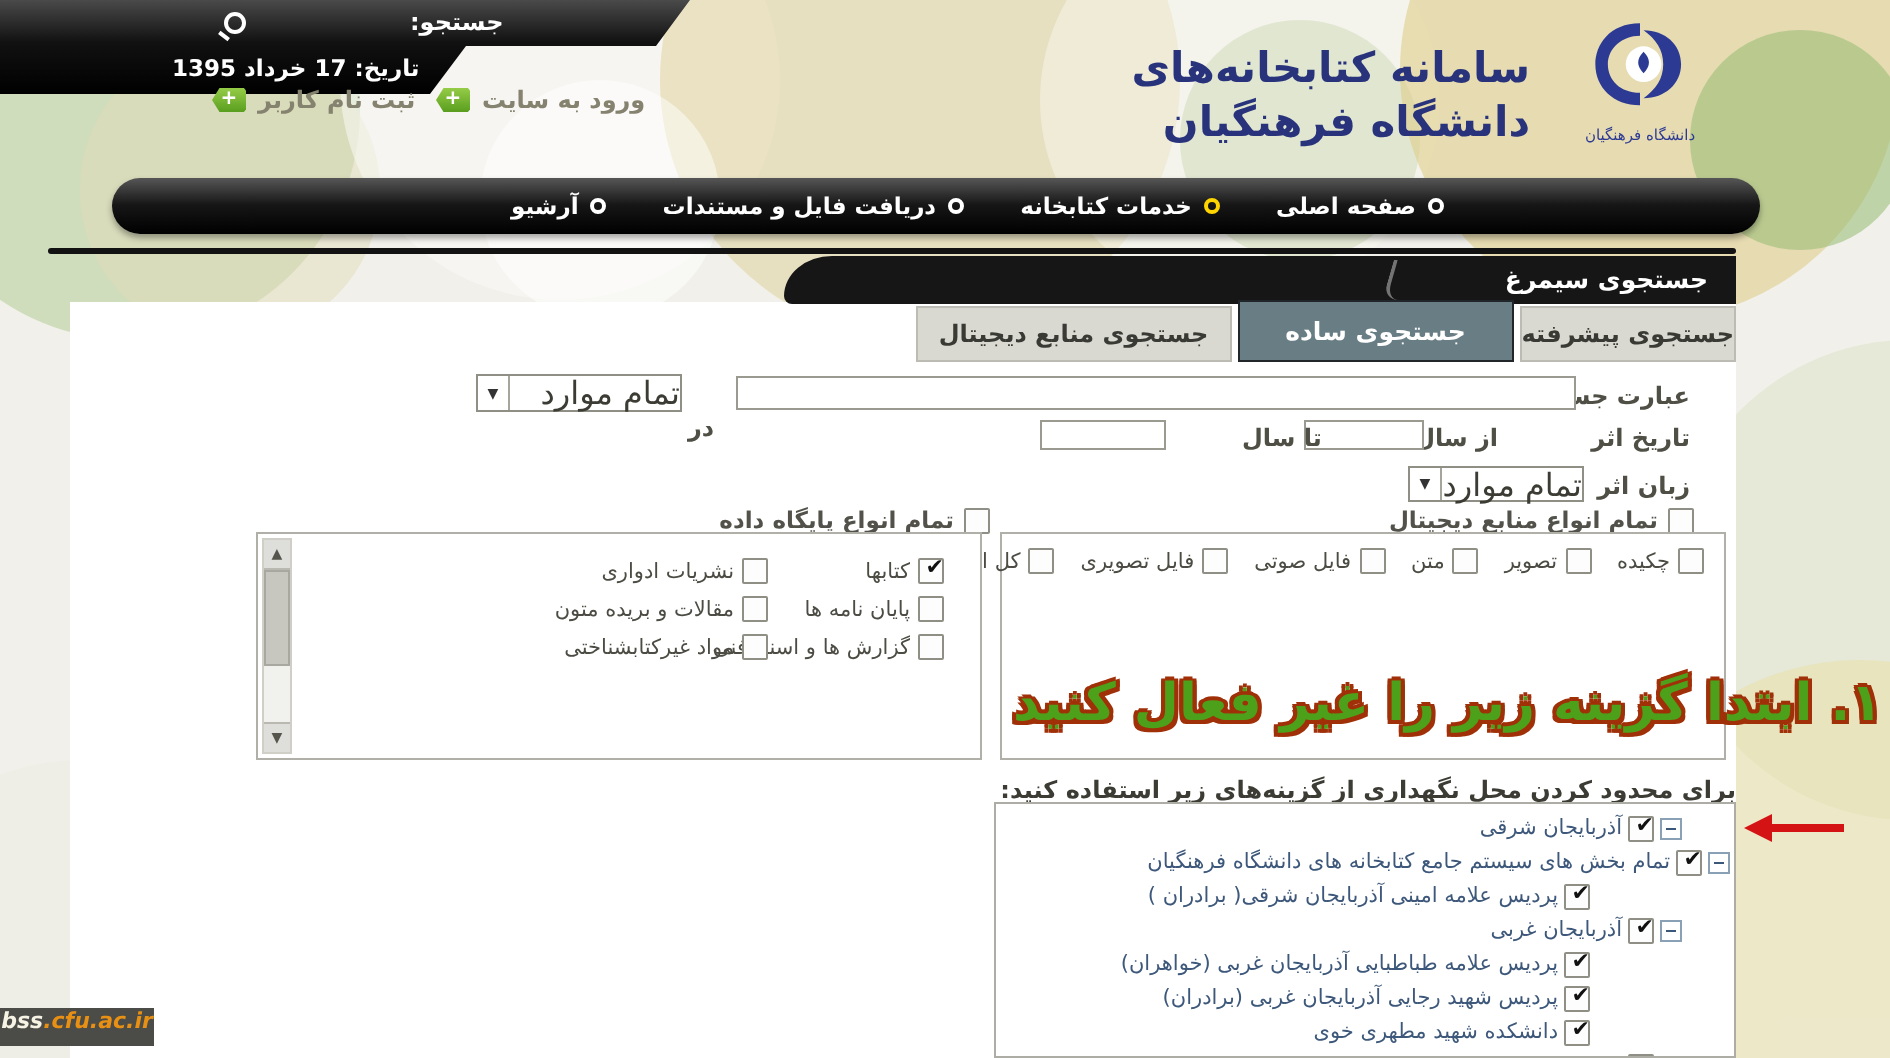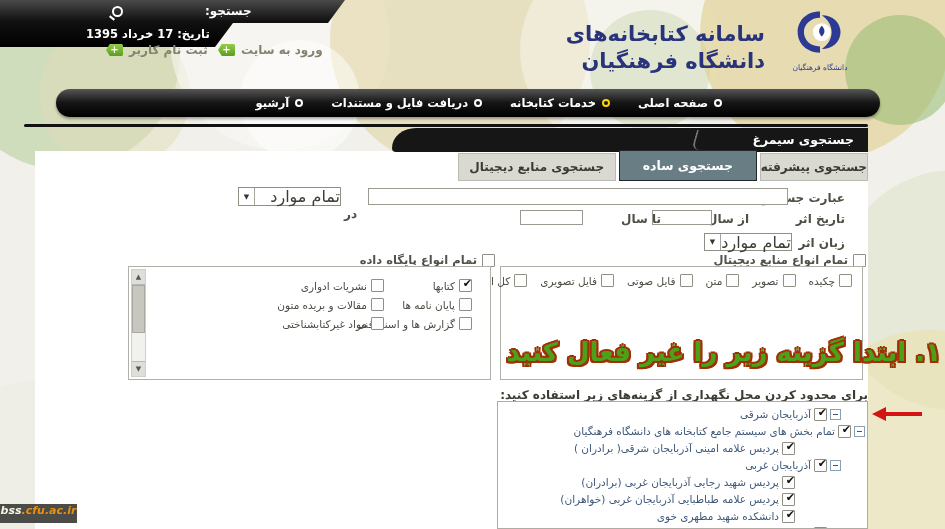--- a/index.html
+++ b/index.html
@@ -220,21 +220,21 @@
   <input class="tinput" style="left: 652px; top: 210px; width: 60px; height: 15px;">
   <span class="lbl" style="left:621px;top:212px;">تا سال</span>
   <input class="tinput" style="left: 520px; top: 210px; width: 63px; height: 15px;">
 
   <span class="lbl" style="right:100px;top:236px;text-align:center;">زبان اثر</span>
   <div class="dd" style="left:704px;top:233px;width:88px;height:18px;">
     <span class="dd-arrow">▼</span>
     <span class="dd-text">تمام موارد</span>
   </div>
 
-  <div class="secrow" style="right:79px;top:253px;">
+  <div class="secrow" style="right:98px;top:253px;">
     <span class="cb" id="cb-digital-all"></span>
     <span class="seclabel">تمام انواع منابع دیجیتال</span>
   </div>
   <div class="secrow" style="right:450px;top:253px;">
     <span class="cb" id="cb-db-all"></span>
     <span class="seclabel">تمام انواع پایگاه داده</span>
   </div>
 
   <div class="box box-digital">
     <div class="digital-row">
@@ -318,25 +318,25 @@
           <span class="cb checked"></span>
           <span class="tree-label">پردیس علامه امینی آذربایجان شرقی( برادران )</span>
         </div>
         <div class="tree-row" style="padding-right: 26px;">
           <span class="exp"></span>
           <span class="cb checked"></span>
           <span class="tree-label">آذربایجان غربی</span>
         </div>
         <div class="tree-row" style="padding-right: 72px;">
           <span class="cb checked"></span>
+          <span class="tree-label">پردیس علامه طباطبایی آذربایجان غربی (خواهران)</span>
+        </div>
+        <div class="tree-row" style="padding-right: 72px;">
+          <span class="cb checked"></span>
           <span class="tree-label">پردیس شهید رجایی آذربایجان غربی (برادران)</span>
-        </div>
-        <div class="tree-row" style="padding-right: 72px;">
-          <span class="cb checked"></span>
-          <span class="tree-label">پردیس علامه طباطبایی آذربایجان غربی (خواهران)</span>
         </div>
         <div class="tree-row" style="padding-right: 72px;">
           <span class="cb checked"></span>
           <span class="tree-label">دانشکده شهید مطهری خوی</span>
         </div>
         <div class="tree-row" style="padding-right: 26px;">
           <span class="exp"></span>
           <span class="cb checked"></span>
           <span class="tree-label">اردبیل</span>
         </div>

